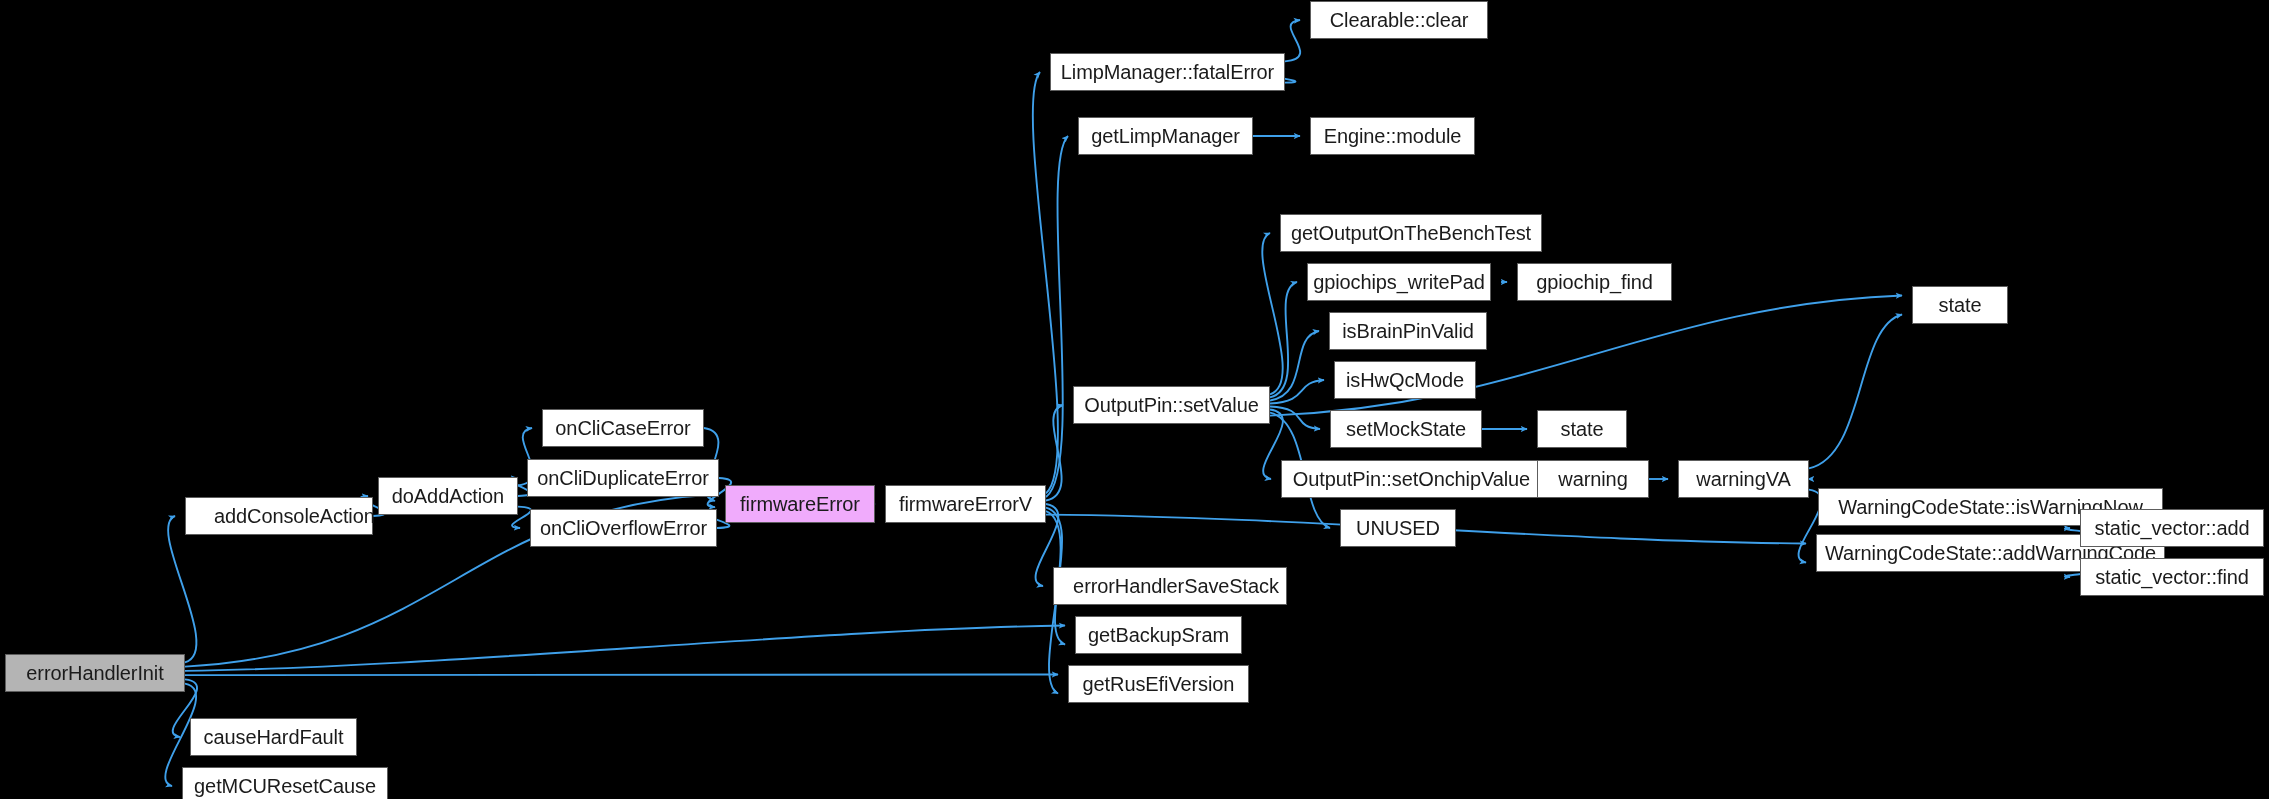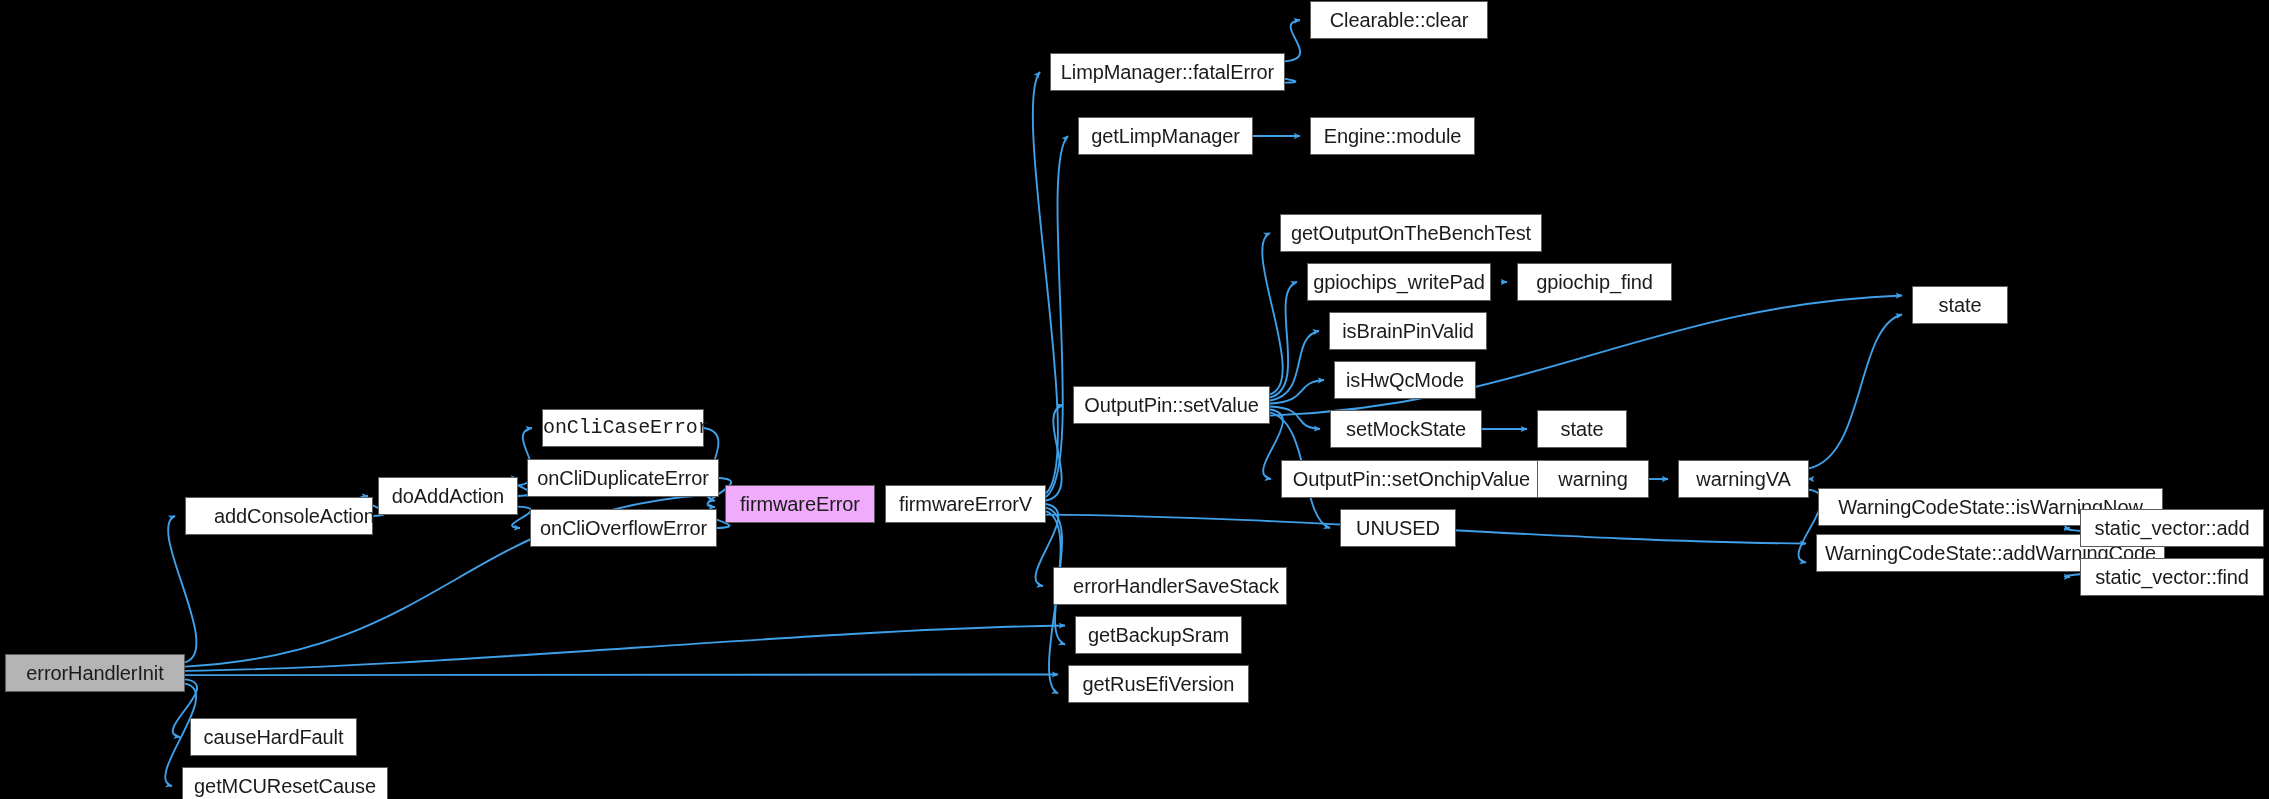--- a/index.html
+++ b/index.html
@@ -99,21 +99,21 @@
       <path d="M 1809 479 L 1808 479" fill="none" stroke="#3fa0ea" stroke-width="1.9" marker-end="url(#arrow)"></path>
       <path d="M 1809 489.64 C 1849 495.4688, 1776 556.6712, 1806 562.5" fill="none" stroke="#3fa0ea" stroke-width="1.9" marker-end="url(#arrow)"></path>
       <path d="M 2165 542.36 C 2211.75 541.2112, 2033.25 529.1488, 2070 528" fill="none" stroke="#3fa0ea" stroke-width="1.9" marker-end="url(#arrow)"></path>
       <path d="M 2165 563.64 C 2211.75 564.7088, 2033.25 575.9312, 2070 577" fill="none" stroke="#3fa0ea" stroke-width="1.9" marker-end="url(#arrow)"></path>
     </svg>
 <div class="node root" style="left: 5px; top: 654px; width: 180px; height: 38px; background: rgb(180, 180, 180); border-color: rgb(93, 93, 93);"><span class="node-label">errorHandlerInit</span></div>
     <div class="node" style="left: 185px; top: 497px; width: 188px; height: 38px; background: rgb(255, 255, 255); border-color: rgb(93, 93, 93); padding-left: 28px;"><span class="node-label">addConsoleAction</span></div>
     <div class="node" style="left: 190px; top: 718px; width: 167px; height: 38px; background: rgb(255, 255, 255); border-color: rgb(93, 93, 93);"><span class="node-label">causeHardFault</span></div>
     <div class="node" style="left: 182px; top: 767px; width: 206px; height: 38px; background: rgb(255, 255, 255); border-color: rgb(93, 93, 93);"><span class="node-label">getMCUResetCause</span></div>
     <div class="node" style="left: 378px; top: 477px; width: 140px; height: 38px; background: rgb(255, 255, 255); border-color: rgb(93, 93, 93);"><span class="node-label">doAddAction</span></div>
-    <div class="node" style="left: 542px; top: 409px; width: 162px; height: 38px; background: rgb(255, 255, 255); border-color: rgb(93, 93, 93); font-family: Liberation Mono, monospace;"><span class="node-label">onCliCaseError</span></div>
+    <div class="node" style="left: 542px; top: 409px; width: 162px; height: 38px; background: rgb(255, 255, 255); border-color: rgb(93, 93, 93);"><span class="node-label">onCliCaseError</span></div>
     <div class="node" style="left: 527px; top: 459px; width: 192px; height: 38px; background: rgb(255, 255, 255); border-color: rgb(93, 93, 93);"><span class="node-label">onCliDuplicateError</span></div>
     <div class="node" style="left: 530px; top: 509px; width: 187px; height: 38px; background: rgb(255, 255, 255); border-color: rgb(93, 93, 93);"><span class="node-label">onCliOverflowError</span></div>
     <div class="node" style="left: 725px; top: 485px; width: 150px; height: 38px; background: #f0abfc; border-color: rgb(93, 93, 93);"><span class="node-label">firmwareError</span></div>
     <div class="node" style="left: 885px; top: 485px; width: 161px; height: 38px; background: rgb(255, 255, 255); border-color: rgb(93, 93, 93);"><span class="node-label">firmwareErrorV</span></div>
     <div class="node" style="left: 1050px; top: 53px; width: 235px; height: 38px; background: rgb(255, 255, 255); border-color: rgb(93, 93, 93);"><span class="node-label">LimpManager::fatalError</span></div>
     <div class="node" style="left: 1078px; top: 117px; width: 175px; height: 38px; background: rgb(255, 255, 255); border-color: rgb(93, 93, 93);"><span class="node-label">getLimpManager</span></div>
     <div class="node" style="left: 1310px; top: 1px; width: 178px; height: 38px; background: rgb(255, 255, 255); border-color: rgb(93, 93, 93);"><span class="node-label">Clearable::clear</span></div>
     <div class="node" style="left: 1310px; top: 117px; width: 165px; height: 38px; background: rgb(255, 255, 255); border-color: rgb(93, 93, 93);"><span class="node-label">Engine::module</span></div>
     <div class="node" style="left: 1073px; top: 386px; width: 197px; height: 38px; background: rgb(255, 255, 255); border-color: rgb(93, 93, 93);"><span class="node-label">OutputPin::setValue</span></div>
     <div class="node" style="left: 1280px; top: 214px; width: 262px; height: 38px; background: rgb(255, 255, 255); border-color: rgb(93, 93, 93);"><span class="node-label">getOutputOnTheBenchTest</span></div>

